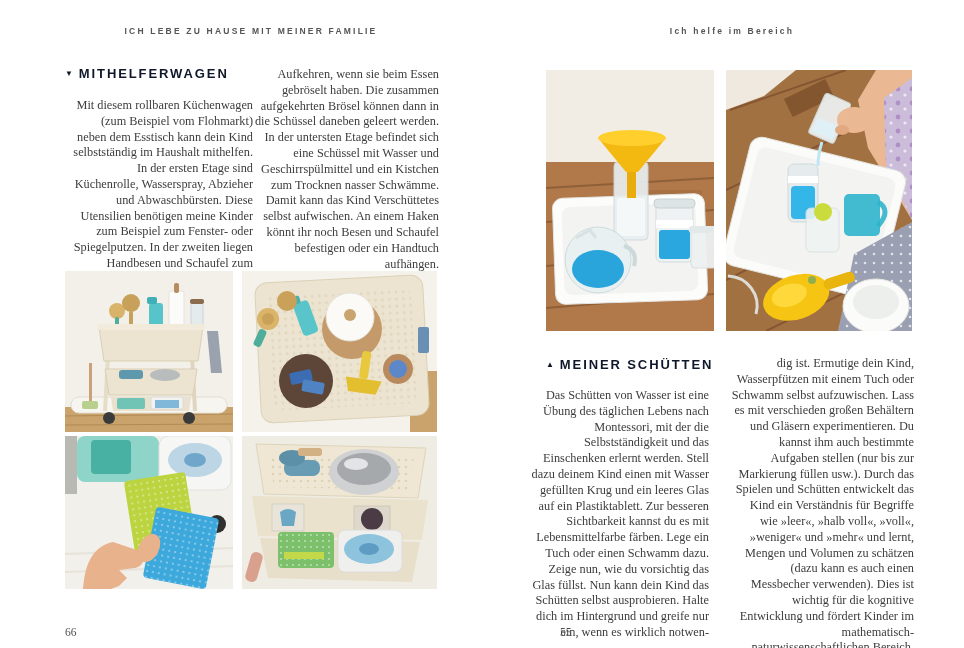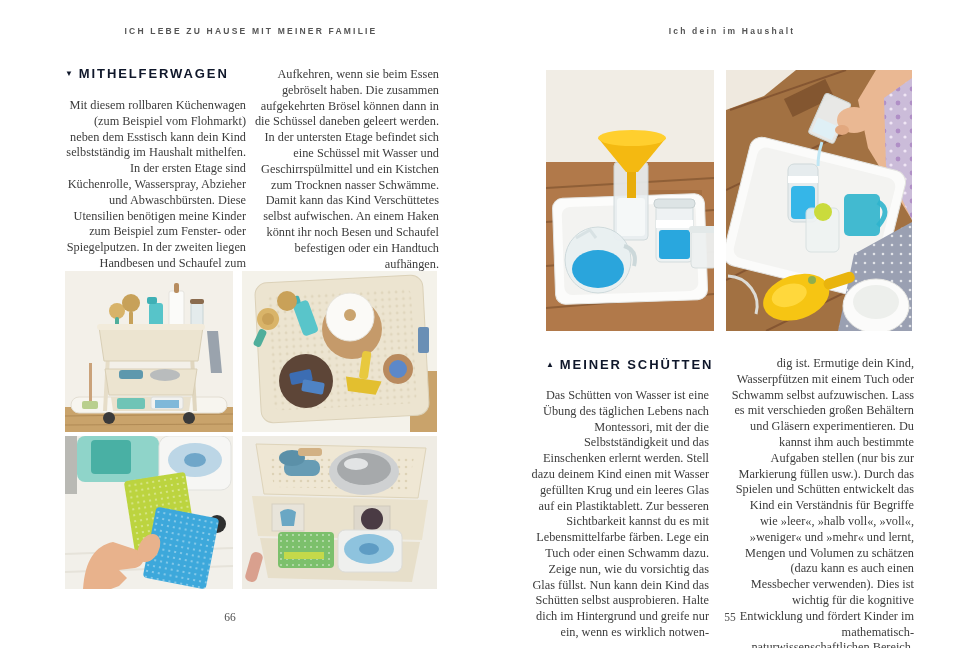--- a/index.html
+++ b/index.html
@@ -10,33 +10,33 @@
           text-align:center;white-space:nowrap;}
   .rh-left{left:65px;top:26px;width:372px;}
   .rh-right{left:548px;top:26px;width:368px;}
   .section-heading{position:absolute;margin:0;font-family:"Liberation Sans",sans-serif;
           font-size:13px;font-weight:700;letter-spacing:1.9px;color:#0f172a;white-space:nowrap;}
   .section-heading .marker{font-size:8px;vertical-align:2px;margin-right:4px;}
   .sh-left{left:65px;top:66px;}
   .sh-right{left:546px;top:357px;}
   .body-text{position:absolute;margin:0;font-size:12.3px;line-height:15.8px;
           white-space:pre-line;text-align:right;}
-  .col-l1{left:65px;top:98px;width:181px;}
+  .col-l1{left:72px;top:98px;width:181px;}
   .col-l2{left:248px;top:67px;width:191px;}
   .col-r1{left:526px;top:388px;width:183px;}
   .col-r2{left:731px;top:356px;width:183px;}
   figure.photo{position:absolute;margin:0;padding:0;line-height:0;}
   figure.photo svg{display:block;}
   .ph-a{left:65px;top:271px;}
   .ph-b{left:242px;top:271px;}
   .ph-c{left:65px;top:436px;}
   .ph-d{left:242px;top:436px;}
   .ph-e{left:546px;top:70px;}
   .ph-f{left:726px;top:70px;}
-  .page-number{position:absolute;top:611px;font-size:11.5px;color:#4f4f4f;text-align:center;}
+  .page-number{position:absolute;top:626px;font-size:11.5px;color:#4f4f4f;text-align:left;}
   .pn-left{left:65px;width:330px;}
   .pn-right{left:560px;width:340px;}
 </style>
 </head>
 <body>
 
 <div class="spread">
 
   <section>
     <div class="running-head rh-left">ICH LEBE ZU HAUSE MIT MEINER FAMILIE</div>
@@ -183,21 +183,21 @@
         <ellipse cx="127" cy="113" rx="25" ry="15" fill="#8ec3de"></ellipse>
         <ellipse cx="127" cy="113" rx="10" ry="6" fill="#5e9cc4"></ellipse>
         <rect x="6" y="116" width="12" height="30" rx="5" fill="#d9a08e" transform="rotate(16 12 131)"></rect>
       </svg>
     </figure>
 
     <div class="page-number pn-left">66</div>
   </section>
 
   <section>
-    <div class="running-head rh-right">Ich dein im Haushalt</div>
+    <div class="running-head rh-right">Ich helfe im Bereich</div>
 
     <figure class="photo ph-e" aria-label="Weißes Tablett mit Glaskrug, Gläsern mit blauem Wasser und gelbem Trichter auf Holztisch">
       <svg width="168" height="261" viewBox="0 0 168 261">
         <rect width="168" height="261" fill="#f1ede5"></rect>
         <rect y="92" width="168" height="169" fill="#b1794a"></rect>
         <path d="M0,118 L168,108" stroke="#8f5f37" stroke-width="2"></path>
         <path d="M0,152 L168,140" stroke="#8f5f37" stroke-width="2"></path>
         <path d="M0,196 L168,182" stroke="#8f5f37" stroke-width="2"></path>
         <path d="M0,238 L168,224" stroke="#8f5f37" stroke-width="2"></path>
         <rect x="96" y="120" width="60" height="18" fill="#9e6a3e" opacity="0.6"></rect>

